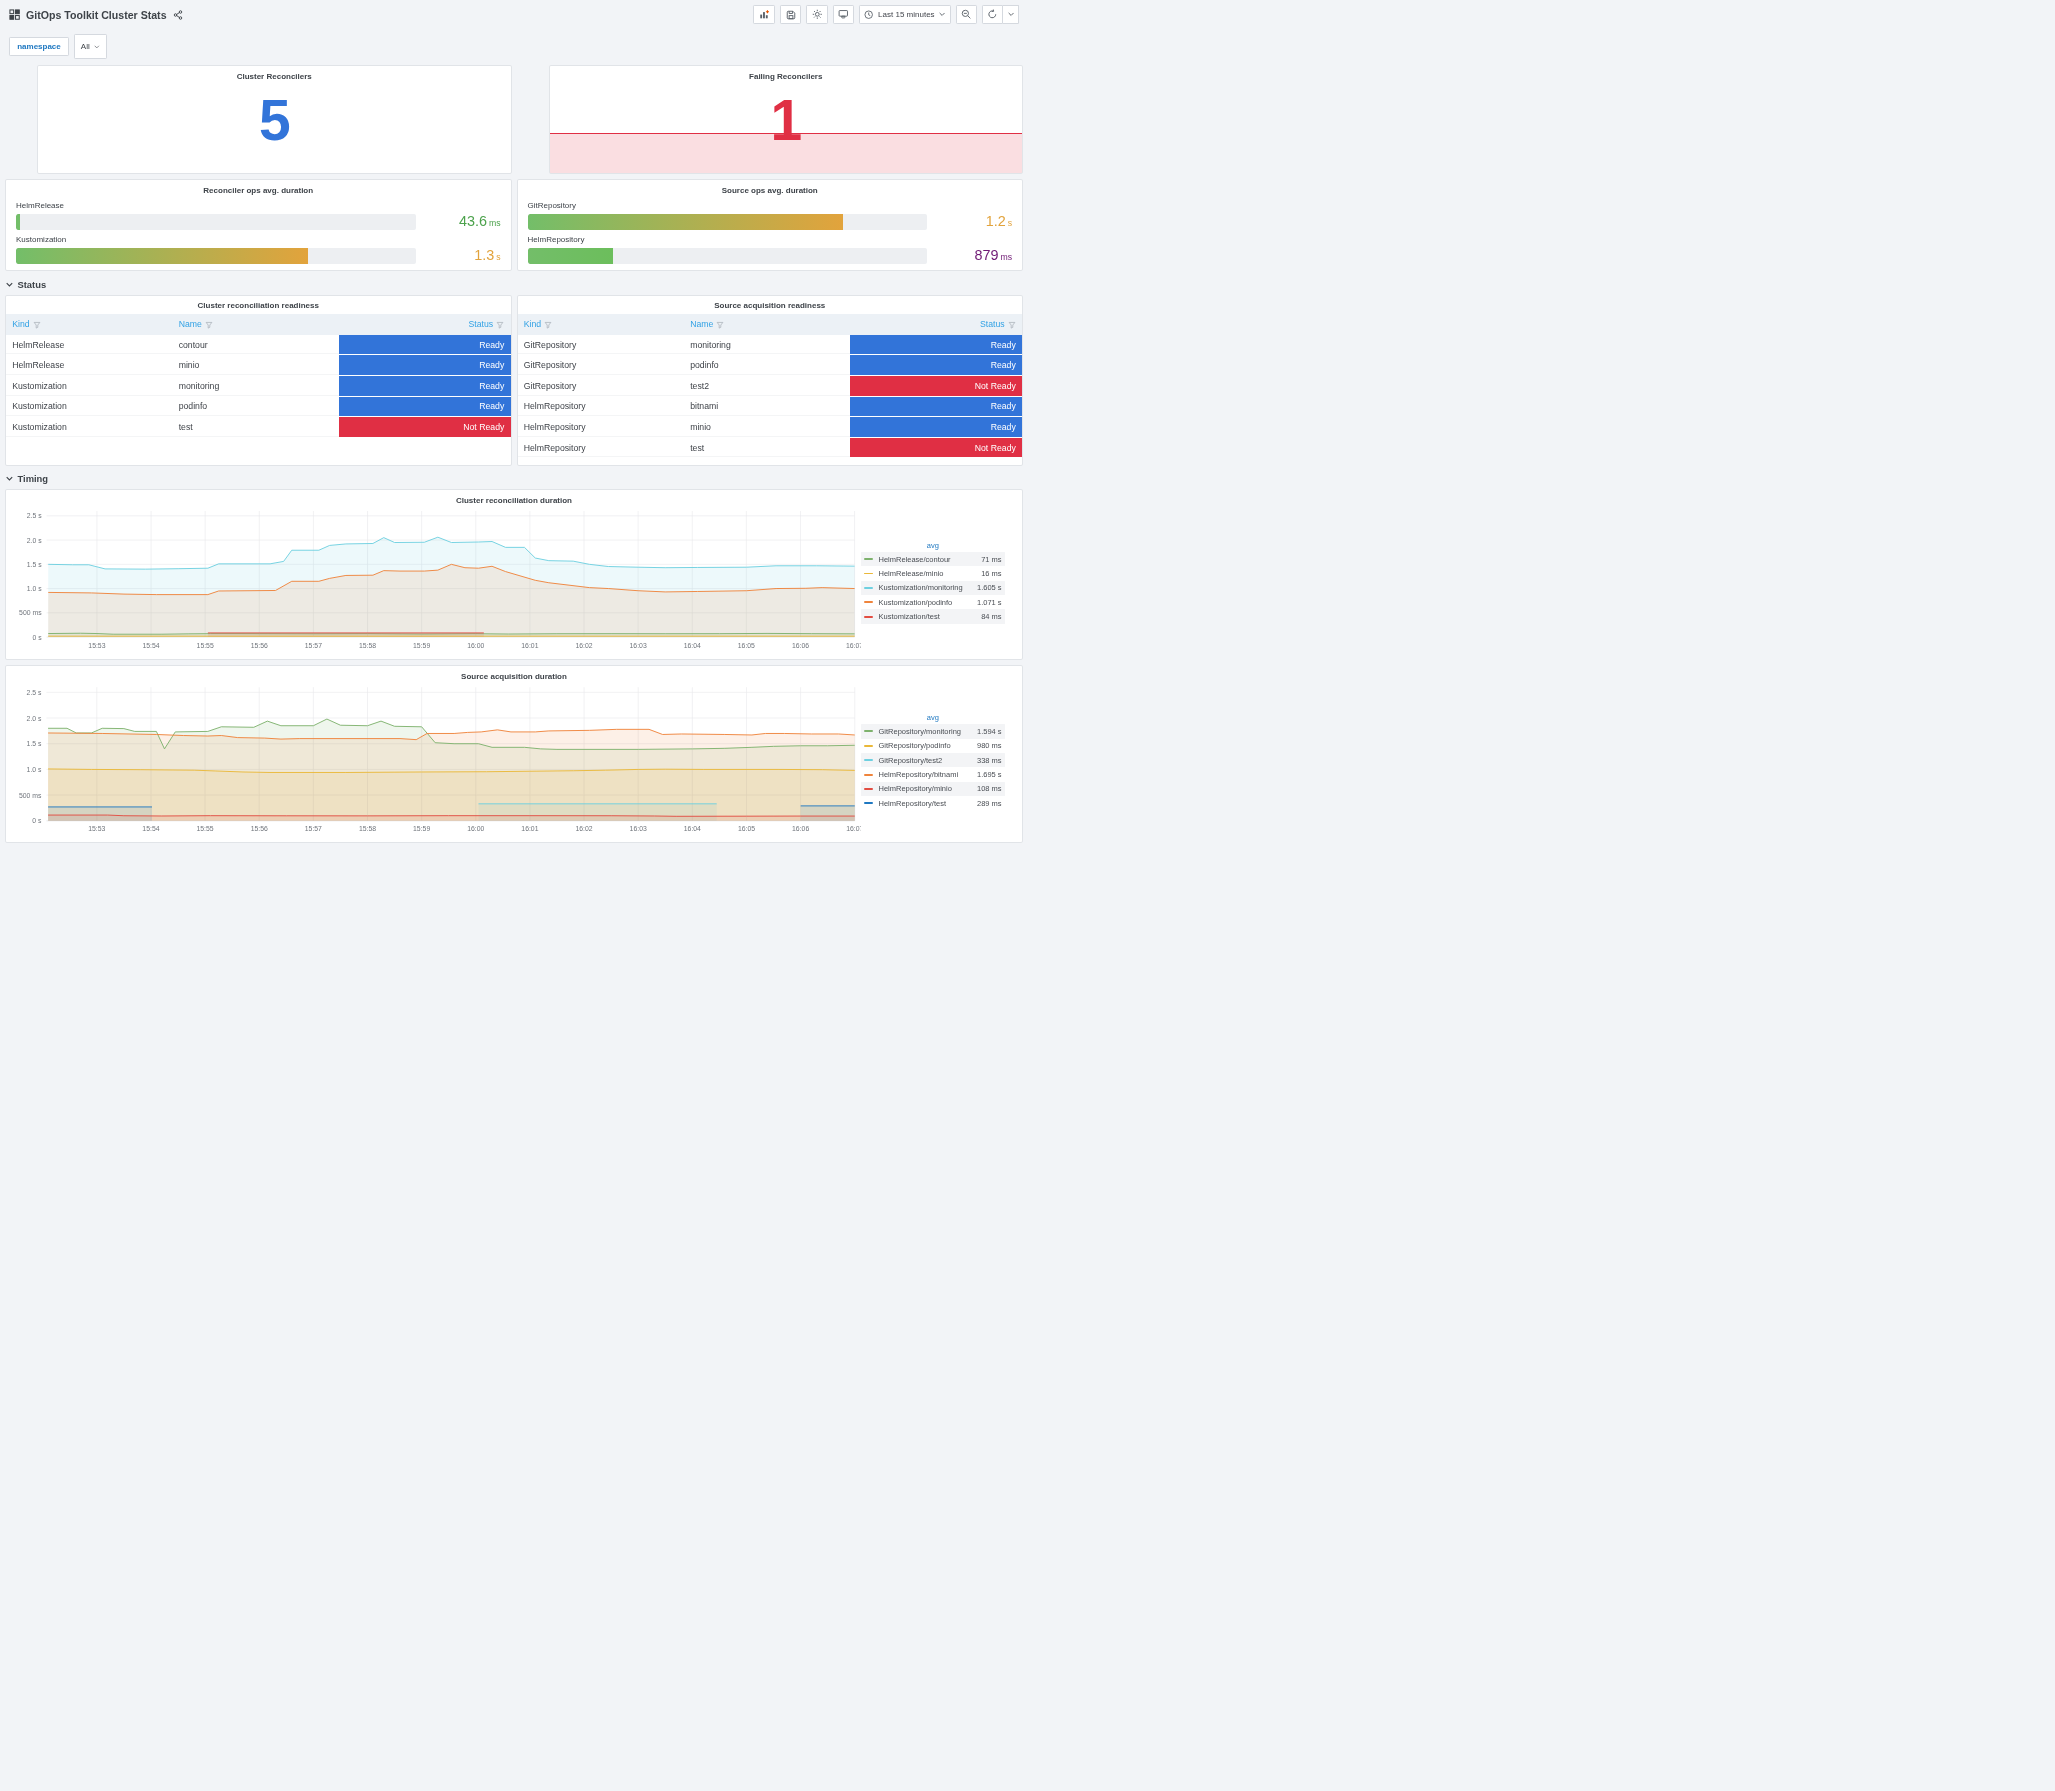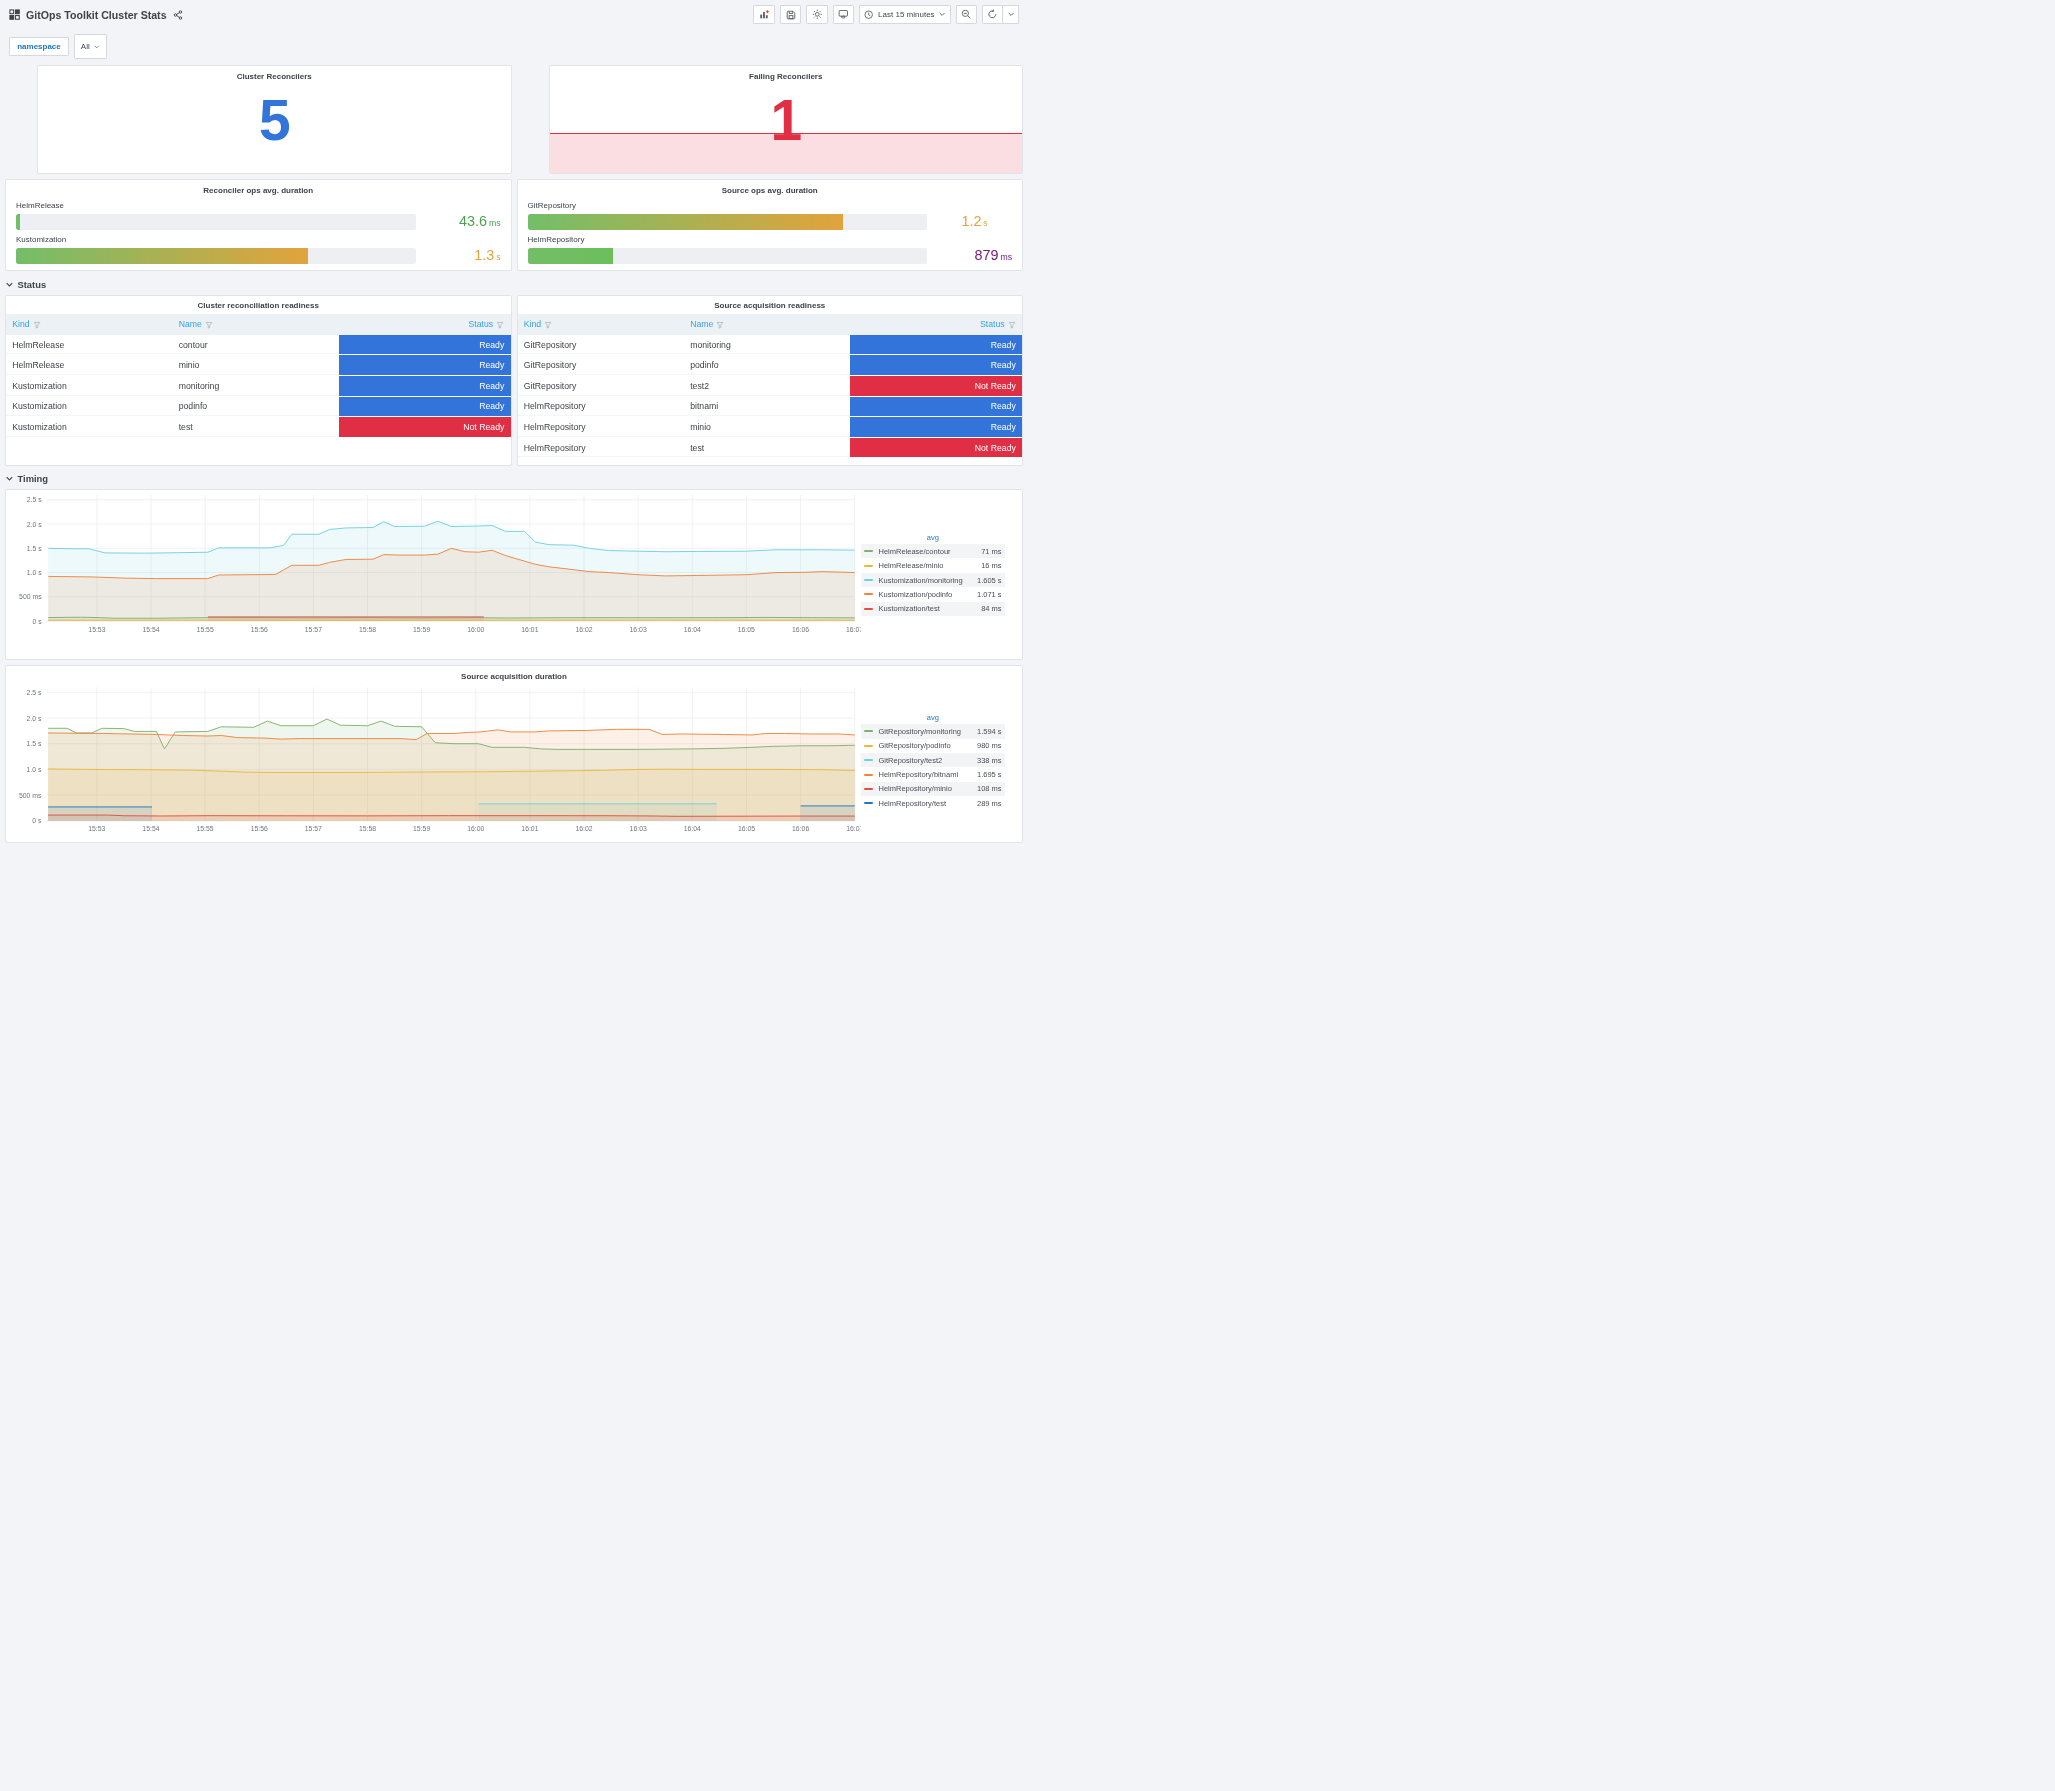--- a/index.html
+++ b/index.html
@@ -239,21 +239,21 @@
     <div class="panel gauge-panel">
       <div class="panel-title">Source ops avg. duration</div>
       <div class="gauge-rows">
 
           <div class="g-row">
             <div class="g-label">GitRepository</div>
             <div class="g-line">
               <div class="g-track">
                 <div class="g-fill" style="width: 79%; background: linear-gradient(90deg, rgb(115, 190, 105), rgb(226, 163, 60));"></div>
               </div>
-              <div class="g-value" style="color: rgb(226, 163, 60); text-align: center;"><span>1.2</span><span class="g-unit">s</span></div>
+              <div class="g-value" style="color: rgb(226, 163, 60);"><span>1.2</span><span class="g-unit">s</span></div>
             </div>
           </div>
 
           <div class="g-row">
             <div class="g-label">HelmRepository</div>
             <div class="g-line">
               <div class="g-track">
                 <div class="g-fill" style="width: 21.5%; background: linear-gradient(90deg, rgb(115, 190, 105), rgb(108, 190, 92));"></div>
               </div>
               <div class="g-value" style="color: #701a75;"><span>879</span><span class="g-unit">ms</span></div>
@@ -381,20 +381,21 @@
   </div>
 
   <div class="section-head">
     <svg width="6.9" height="5" viewBox="0 0 10 7" fill="none" stroke="#3E4349" stroke-width="1.6">
         <path d="M1 1.5 L5 5.5 L9 1.5"></path>
       </svg>
     <span>Timing</span>
   </div>
 
   <div class="panel chart-panel">
+    <div class="panel-title">Cluster reconciliation duration</div>
     <div class="chart-body">
       <svg class="chart" width="852" height="146" viewBox="0 0 1365 234" style="font-size:14px">
           <line x1="140.6664434025452" x2="140.6664434025452" y1="8" y2="210" stroke="#E8E9EB" stroke-width="1"></line>
           <text x="140.6664434025452" y="227" text-anchor="middle" class="tick">15:53</text>
           <line x1="227.4045545880777" x2="227.4045545880777" y1="8" y2="210" stroke="#E8E9EB" stroke-width="1"></line>
           <text x="227.4045545880777" y="227" text-anchor="middle" class="tick">15:54</text>
           <line x1="314.1426657736102" x2="314.1426657736102" y1="8" y2="210" stroke="#E8E9EB" stroke-width="1"></line>
           <text x="314.1426657736102" y="227" text-anchor="middle" class="tick">15:55</text>
           <line x1="400.8807769591427" x2="400.8807769591427" y1="8" y2="210" stroke="#E8E9EB" stroke-width="1"></line>
           <text x="400.8807769591427" y="227" text-anchor="middle" class="tick">15:56</text>

